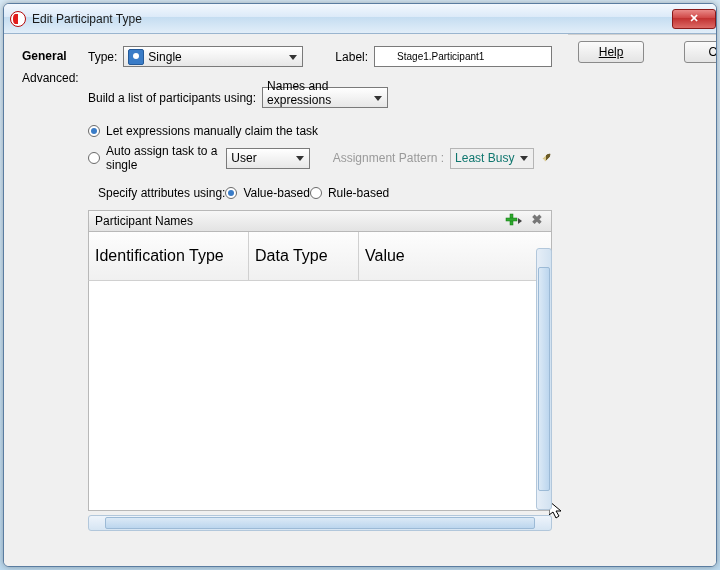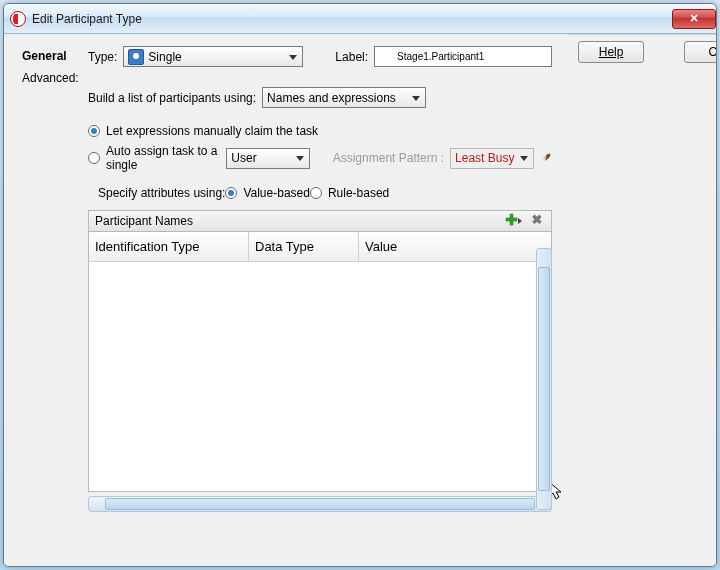--- a/index.html
+++ b/index.html
@@ -114,21 +114,21 @@
   .sel::after {
     content: "";
     position: absolute;
     right: 5px; top: 50%;
     margin-top: -2px;
     border-left: 4px solid transparent;
     border-right: 4px solid transparent;
     border-top: 5px solid #333;
   }
   .sel.wide { width: 180px; }
-  .sel.med  { width: 164px; }
+  .sel.med  { width: 126px; align-items: flex-end; }
   .sel.sm   { width: 100px; }
   .type-icon {
     width: 16px; height: 16px;
     background: #3a7cc7;
     border: 1px solid #245a99;
     border-radius: 2px;
     margin-right: 4px;
     position: relative;
   }
   .type-icon::after {
@@ -163,21 +163,21 @@
   }
   .radio.checked::after {
     content: "";
     position: absolute;
     left: 2px; top: 2px;
     width: 6px; height: 6px;
     border-radius: 50%;
     background: #3a7cc7;
   }
   .disabled { color: #9a9a9a; }
-  .sel.disabled { background: #efefef; color: #b91c1c; border-color: #b5b5b5; }
+  .sel.disabled { background: #efefef; color: #0f766e; border-color: #b5b5b5; }
   .pencil {
     width: 16px; height: 16px;
     position: relative;
   }
   .pencil::before {
     content: "";
     position: absolute;
     left: 2px; top: 2px;
     width: 10px; height: 10px;
     background: linear-gradient(135deg, #d9c78a 40%, #6b5b28 41%);
@@ -211,23 +211,23 @@
     line-height: 14px;
   }
   .table-head {
     display: flex;
     background: #fff;
     border-left: 1px solid #b8b8b8;
     border-right: 1px solid #b8b8b8;
     border-bottom: 1px solid #d0d0d0;
   }
   .table-head .th {
-    padding: 7px 6px;
+    padding: 15px 6px;
     border-right: 1px solid #d0d0d0;
-    font-size: 13px;
+    font-size: 16px;
     background: linear-gradient(180deg,#fdfdfd,#f0f0f0);
   }
   .th.c1 { width: 160px; }
   .th.c2 { width: 110px; }
   .th.c3 { flex: 1; border-right: none; }
   .table-body-wrap {
     border: 1px solid #b8b8b8;
     border-top: none;
     background: #fff;
     height: 230px;

